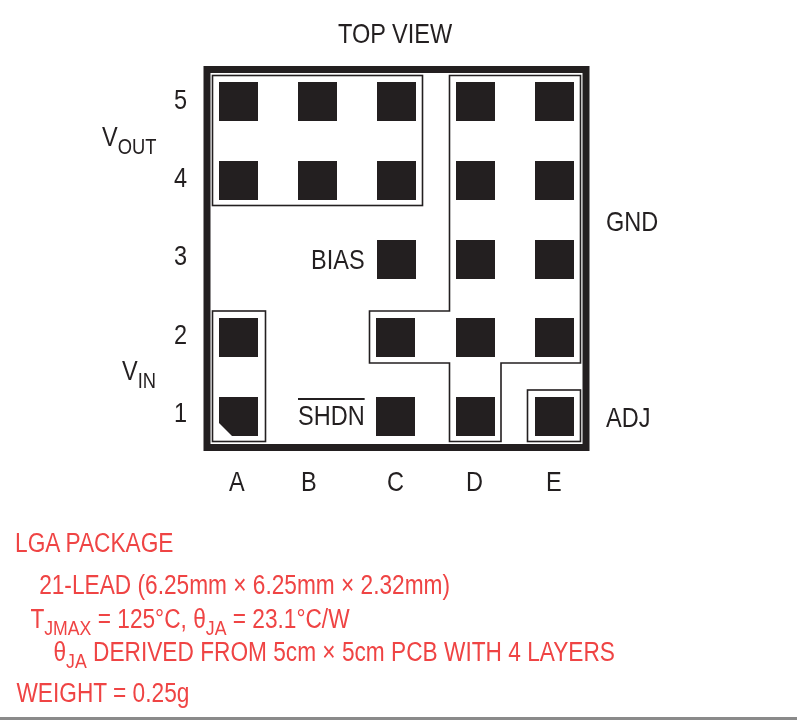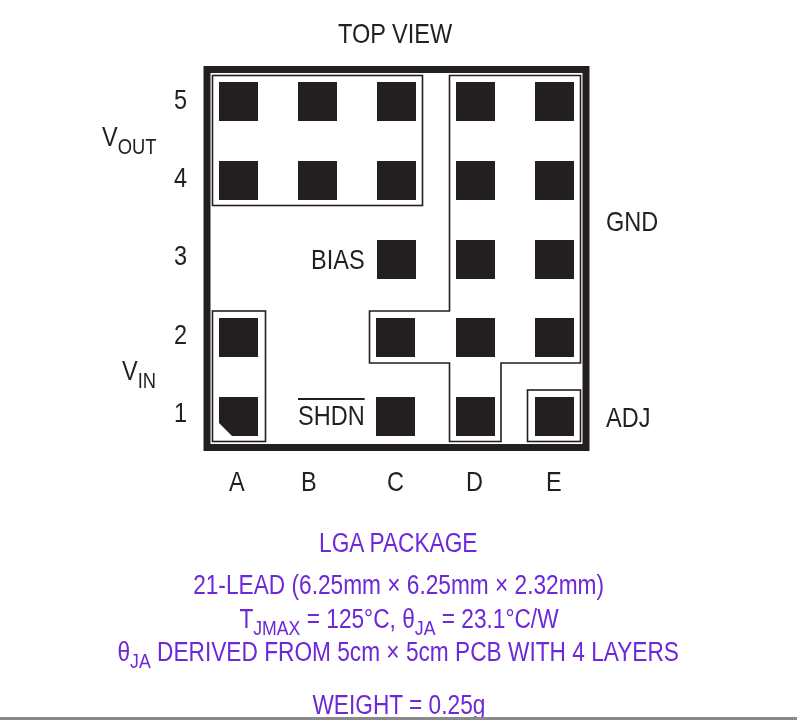--- a/index.html
+++ b/index.html
@@ -1,21 +1,21 @@
 <!DOCTYPE html>
 <html><head>
 <meta charset="utf-8">
 <style>
   html, body { margin:0; padding:0; background:#ffffff; }
   body { width:797px; height:720px; position:relative; overflow:hidden;
          font-family:"Liberation Sans", sans-serif; color:#231f20; }
   .txt { position:absolute; white-space:nowrap; font-family:"Liberation Sans", sans-serif;
          color:#231f20; transform:scaleX(0.84); transform-origin:left top; letter-spacing:0px; }
-  .ctr { position:absolute; left:0; width:797px; text-align:center; white-space:nowrap;
-         font-family:"Liberation Sans", sans-serif; color:#6d28d9; font-size:27px; }
+  .ctr { position:absolute; left:0; width:797px; text-align:left; white-space:nowrap;
+         font-family:"Liberation Sans", sans-serif; color:#ef4444; font-size:27px; }
   .ctr span.inner { display:inline-block; transform:scaleX(0.84); transform-origin:center top; }
   sub { font-size:0.78em; vertical-align:-0.35em; line-height:0; }
   .ovl { text-decoration:overline; }
   svg { position:absolute; left:0; top:0; }
   .bottom-rule { position:absolute; left:0; top:717px; width:797px; height:3px; background:#8a8a8a; }
 </style>
 </head>
 <body>
 
 <div class="txt" style="left:338px; top:18px; font-size:28px;">TOP VIEW</div>
@@ -87,17 +87,17 @@
 </div>
 <div class="ctr" style="top:570px;">
   <span class="inner">21-LEAD (6.25mm × 6.25mm × 2.32mm)</span>
 </div>
 <div class="ctr" style="top:604px;">
   <span class="inner"><span>T</span><sub>JMAX</sub><span> = 125°C, </span><span>θ</span><sub>JA</sub><span> = 23.1°C/W</span></span>
 </div>
 <div class="ctr" style="top:637px;text-decoration:underline;">
   <span class="inner"><span>θ</span><sub>JA</sub><span> DERIVED FROM 5cm × 5cm PCB WITH 4 LAYERS</span></span>
 </div>
-<div class="ctr" style="top:678px;margin-top:12px;">
+<div class="ctr" style="top:678px;">
   <span class="inner">WEIGHT = 0.25g</span>
 </div>
 
 <div class="bottom-rule"></div>
 
 </body></html>

